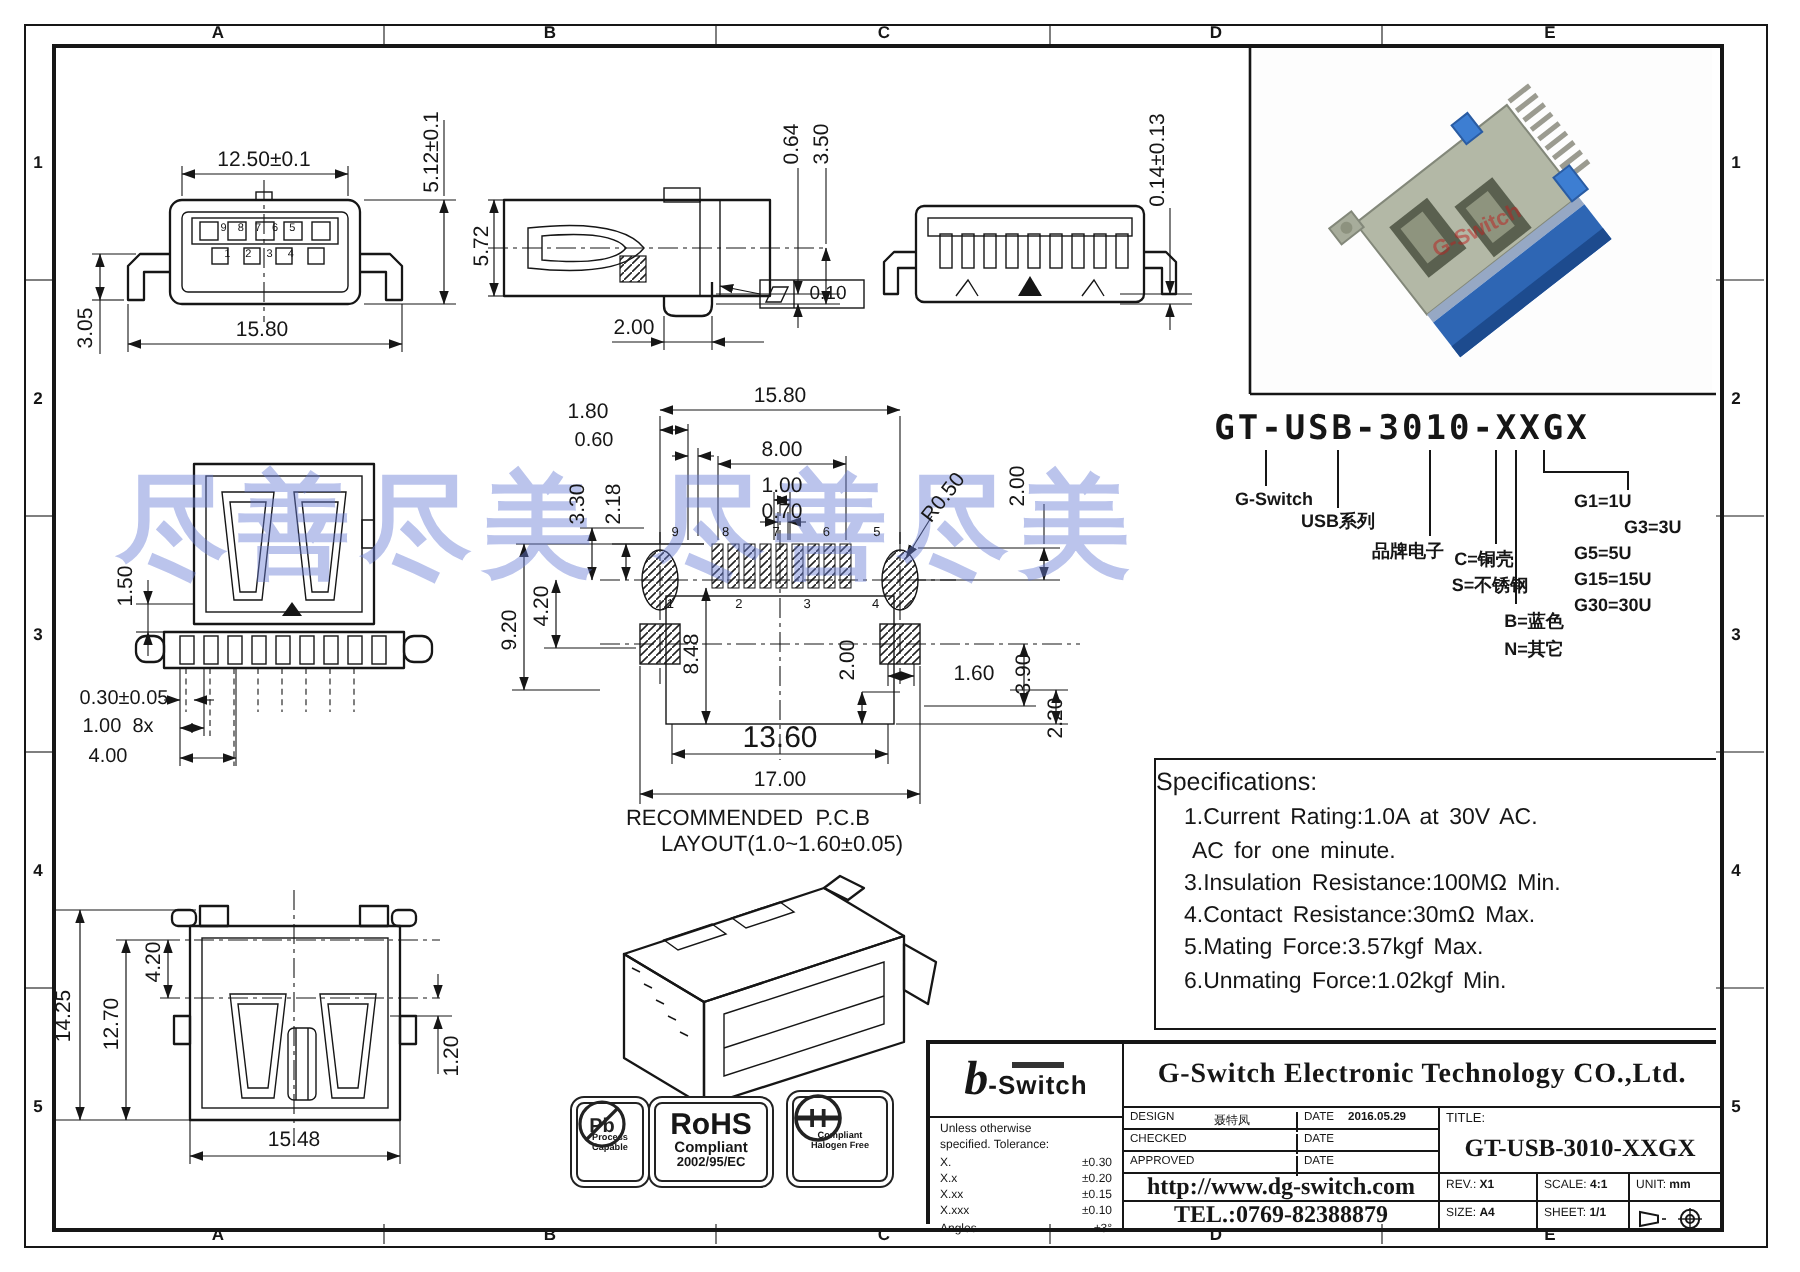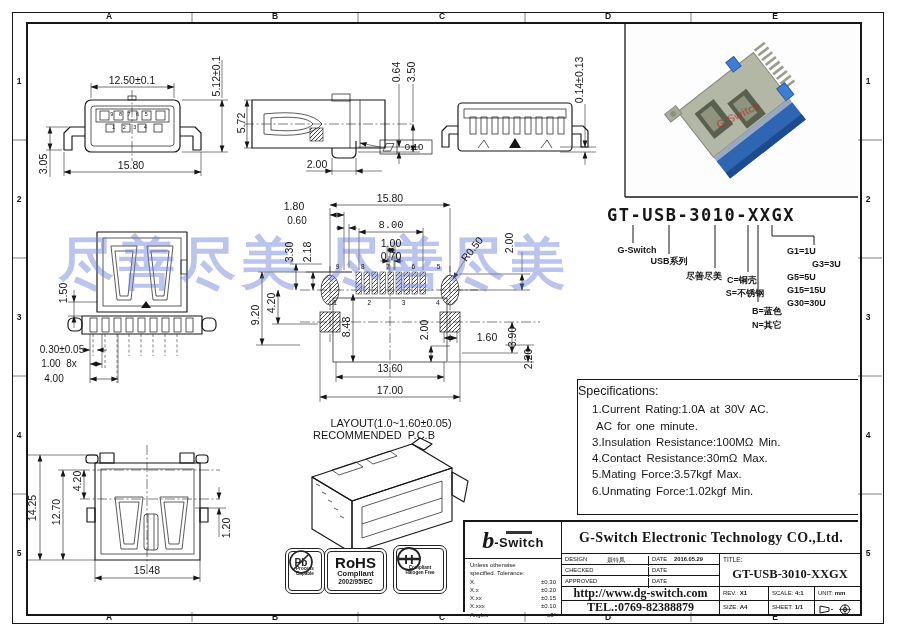--- a/index.html
+++ b/index.html
@@ -544,49 +544,49 @@
       <span style="left: 411px; top: 72px; font-size: 10.5px; transform: translate(-50%, -50%) rotate(-90deg);">3.50</span>
       <span style="left: 414px; top: 147px; font-size: 9.5px; transform: translate(-50%, -50%);">0.10</span>
       <span style="left: 579px; top: 80px; font-size: 10.5px; transform: translate(-50%, -50%) rotate(-90deg);">0.14±0.13</span>
       <span style="left: 63px; top: 293px; font-size: 10.5px; transform: translate(-50%, -50%) rotate(-90deg);">1.50</span>
       <span style="left: 62px; top: 350px; font-size: 10px; transform: translate(-50%, -50%);">0.30±0.05</span>
       <span style="left: 59px; top: 364px; font-size: 10px; transform: translate(-50%, -50%);">1.00  8x</span>
       <span style="left: 54px; top: 379px; font-size: 10px; transform: translate(-50%, -50%);">4.00</span>
       <span style="left: 390px; top: 198px; font-size: 10.5px; transform: translate(-50%, -50%);">15.80</span>
       <span style="left: 294px; top: 206px; font-size: 10.5px; transform: translate(-50%, -50%);">1.80</span>
       <span style="left: 297px; top: 221px; font-size: 10px; transform: translate(-50%, -50%);">0.60</span>
-      <span style="left: 391px; top: 225px; font-size: 10.5px; transform: translate(-50%, -50%); font-family: Liberation Mono, monospace;">8.00</span>
+      <span style="left: 391px; top: 225px; font-size: 10.5px; transform: translate(-50%, -50%);">8.00</span>
       <span style="left: 391px; top: 243px; font-size: 10.5px; transform: translate(-50%, -50%);">1.00</span>
       <span style="left: 391px; top: 256px; font-size: 10.5px; transform: translate(-50%, -50%);">0.70</span>
       <span style="left: 289px; top: 252px; font-size: 10.5px; transform: translate(-50%, -50%) rotate(-90deg);">3.30</span>
       <span style="left: 307px; top: 252px; font-size: 10.5px; transform: translate(-50%, -50%) rotate(-90deg);">2.18</span>
       <span style="left: 472px; top: 249px; font-size: 10.5px; transform: translate(-50%, -50%) rotate(-52deg);">R0.50</span>
       <span style="left: 509px; top: 243px; font-size: 10.5px; transform: translate(-50%, -50%) rotate(-90deg);">2.00</span>
       <span style="left: 255px; top: 315px; font-size: 10.5px; transform: translate(-50%, -50%) rotate(-90deg);">9.20</span>
       <span style="left: 271px; top: 303px; font-size: 10.5px; transform: translate(-50%, -50%) rotate(-90deg);">4.20</span>
       <span style="left: 346px; top: 327px; font-size: 10.5px; transform: translate(-50%, -50%) rotate(-90deg);">8.48</span>
       <span style="left: 424px; top: 330px; font-size: 10.5px; transform: translate(-50%, -50%) rotate(-90deg);">2.00</span>
-      <span style="left: 390px; top: 369px; font-size: 10px; transform: translate(-50%, -50%);">13.60</span>
+      <span style="left: 390px; top: 369px; font-size: 15px; transform: translate(-50%, -50%);">13.60</span>
       <span style="left: 487px; top: 337px; font-size: 10.5px; transform: translate(-50%, -50%);">1.60</span>
       <span style="left: 512px; top: 337px; font-size: 10.5px; transform: translate(-50%, -50%) rotate(-90deg);">3.90</span>
       <span style="left: 528px; top: 359px; font-size: 10.5px; transform: translate(-50%, -50%) rotate(-90deg);">2.20</span>
       <span style="left: 390px; top: 390px; font-size: 10.5px; transform: translate(-50%, -50%);">17.00</span>
       <span style="left: 391px; top: 267px; font-size: 6.5px; letter-spacing: 6px; transform: translate(-50%, -50%);">9  8  7  6  5</span>
       <span style="left: 391px; top: 303px; font-size: 6.5px; letter-spacing: 9px; transform: translate(-50%, -50%);">1  2  3  4</span>
-      <span style="left: 374px; top: 410px; font-size: 11px; transform: translate(-50%, -50%); margin-top: 25px;">RECOMMENDED  P.C.B</span>
+      <span style="left: 374px; top: 410px; font-size: 11px; transform: translate(-50%, -50%);">RECOMMENDED  P.C.B</span>
       <span style="left: 391px; top: 423px; font-size: 11px; transform: translate(-50%, -50%);">LAYOUT(1.0~1.60±0.05)</span>
       <span style="left: 32px; top: 508px; font-size: 10.5px; transform: translate(-50%, -50%) rotate(-90deg);">14.25</span>
       <span style="left: 56px; top: 512px; font-size: 10.5px; transform: translate(-50%, -50%) rotate(-90deg);">12.70</span>
       <span style="left: 77px; top: 481px; font-size: 10.5px; transform: translate(-50%, -50%) rotate(-90deg);">4.20</span>
       <span style="left: 226px; top: 528px; font-size: 10.5px; transform: translate(-50%, -50%) rotate(-90deg);">1.20</span>
       <span style="left: 147px; top: 570px; font-size: 10.5px; transform: translate(-50%, -50%);">15.48</span>
       <span style="left: 701px; top: 215px; font-size: 17px; font-weight: 700; letter-spacing: 1.5px; font-family: &quot;DejaVu Sans Mono&quot;, monospace; transform: translate(-50%, -50%);">GT-USB-3010-XXGX</span>
       <span style="left: 637px; top: 250px; font-size: 9px; font-weight: 700; transform: translate(-50%, -50%);">G-Switch</span>
       <span style="left: 669px; top: 261px; font-size: 9px; font-weight: 700; transform: translate(-50%, -50%);">USB系列</span>
-      <span style="left: 704px; top: 276px; font-size: 9px; font-weight: 700; transform: translate(-50%, -50%);">尽善尽美</span>
+      <span style="left: 704px; top: 276px; font-size: 9px; font-weight: 700; transform: translate(-50%, -50%);">品牌电子</span>
       <span style="left: 742px; top: 280px; font-size: 9px; font-weight: 700; transform: translate(-50%, -50%);">C=铜壳</span>
       <span style="left: 745px; top: 293px; font-size: 9px; font-weight: 700; transform: translate(-50%, -50%);">S=不锈钢</span>
       <span style="left: 767px; top: 311px; font-size: 9px; font-weight: 700; transform: translate(-50%, -50%);">B=蓝色</span>
       <span style="left: 767px; top: 325px; font-size: 9px; font-weight: 700; transform: translate(-50%, -50%);">N=其它</span>
       <span style="left: 787px; top: 251px; font-size: 9px; font-weight: 700; transform: translate(0px, -50%);">G1=1U</span>
       <span style="left: 787px; top: 264px; font-size: 9px; font-weight: 700; transform: translate(0px, -50%); padding-left: 25px;">G3=3U</span>
       <span style="left: 787px; top: 277px; font-size: 9px; font-weight: 700; transform: translate(0px, -50%);">G5=5U</span>
       <span style="left: 787px; top: 290px; font-size: 9px; font-weight: 700; transform: translate(0px, -50%);">G15=15U</span>
       <span style="left: 787px; top: 303px; font-size: 9px; font-weight: 700; transform: translate(0px, -50%);">G30=30U</span>
     </div>

